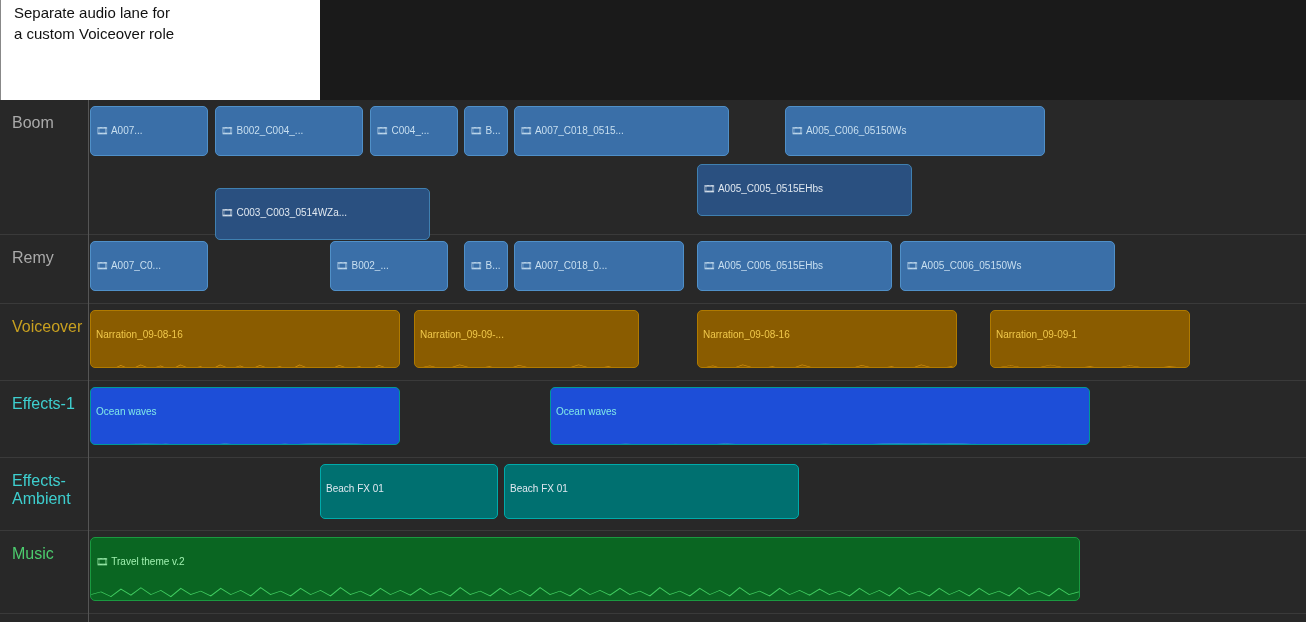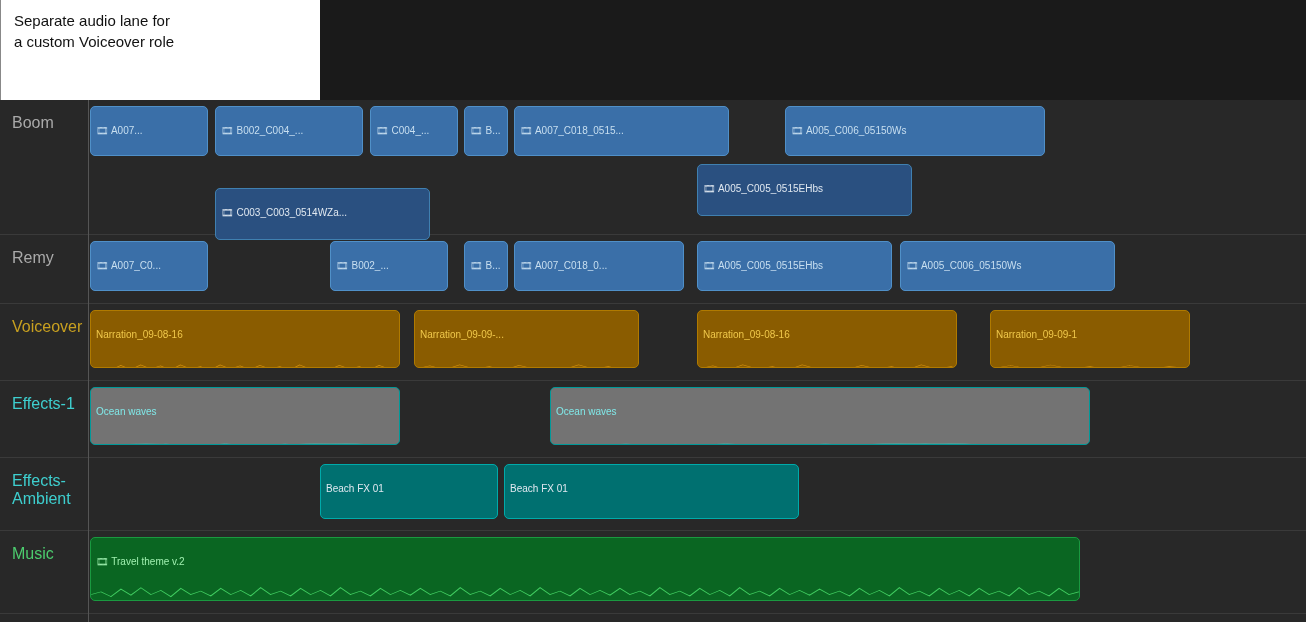--- a/index.html
+++ b/index.html
@@ -12,21 +12,21 @@
       position: relative;
     }
 
     .annotation-area {
       position: absolute;
       top: 0; left: 0;
       width: 320px;
       height: 100px;
       background: white;
       z-index: 10;
-      padding: 10px 14px;
+      padding: 2px 14px;
     }
 
     .annotation-text {
       font-size: 15px;
       color: #111;
       line-height: 1.4;
     }
 
     .annotation-line {
       position: absolute;
@@ -128,21 +128,21 @@
 
     
     .clip-amber {
       background: #8a5c00;
       border: 1px solid #b07a00;
     }
     .clip-amber .clip-title { color: #f0c84a; }
 
     
     .clip-teal {
-      background: #737373;
+      background: #1d4ed8;
       border: 1px solid #009999;
     }
     .clip-teal .clip-title { color: #80e8e8; }
 
     
     .clip-teal-mid {
       background: #007070;
       border: 1px solid #00aaaa;
     }
 

